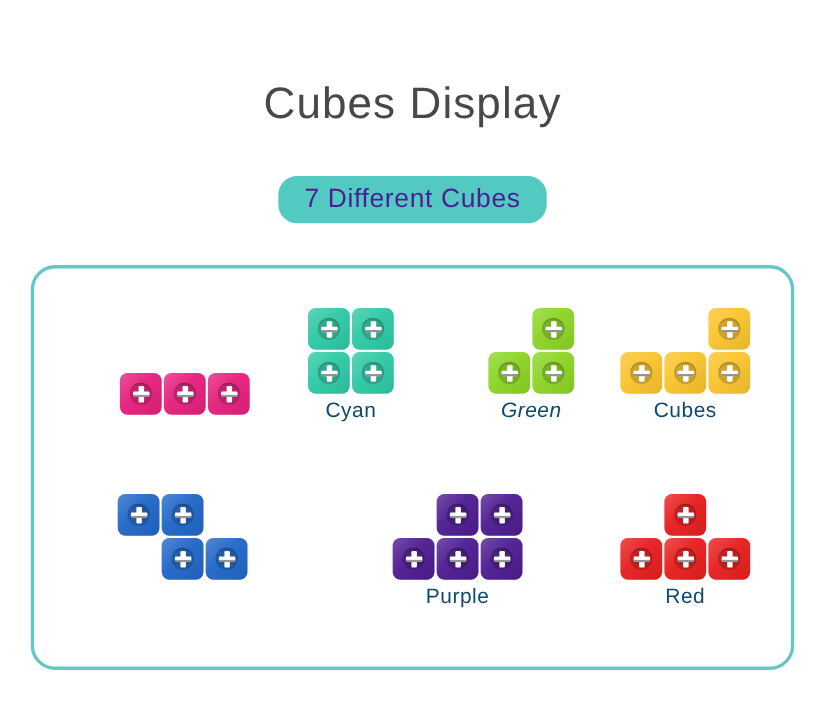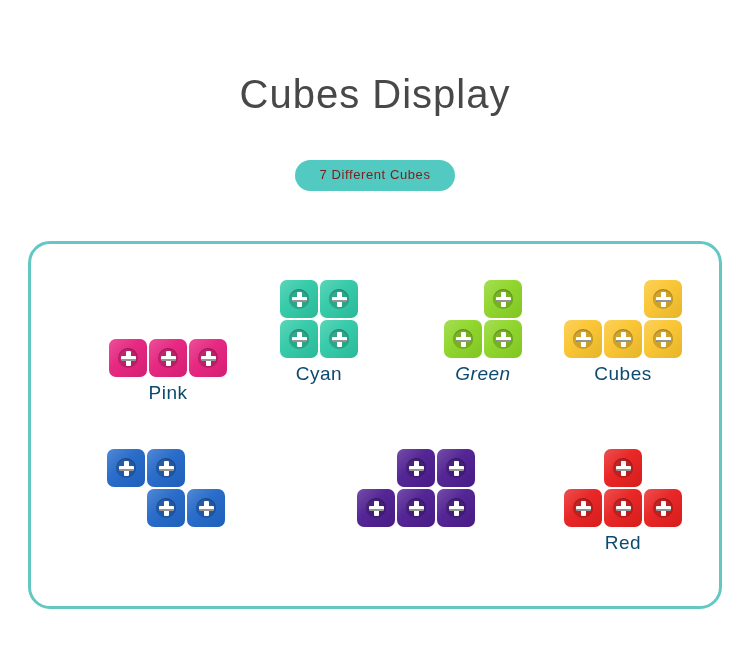--- a/index.html
+++ b/index.html
@@ -26,22 +26,22 @@
     line-height: 1.1;
   }
 
   .badge-row {
     display: flex;
     justify-content: center;
     margin-top: 44px;
   }
   .badge {
     background: #52c9c1;
-    color: #7f1d1d;
-    font-size: 13px;
+    color: #4c1d95;
+    font-size: 24px;
     letter-spacing: 0.6px;
     padding: 8px 24px 9px 24px;
     border-radius: 17px;
     display: inline-block;
     line-height: 1.1;
   }
 
   .panel {
     position: absolute;
     left: 28px;
@@ -167,21 +167,20 @@
           </div>
           <div class="cube" style="top: 0px; left: 80px; background: rgb(230, 32, 125);">
             <div class="face">
               <div class="shade"></div>
             </div>
             <div class="socket"></div>
             <div class="plus"></div>
             <div class="slot"></div>
           </div>
         </div>
-        <div class="label">Pink</div>
       </div>
       <div class="group" style="left: 249px; top: 36px;">
         <div class="shape" style="width: 78px; height: 78px;">
           <div class="cube" style="top: 0px; left: 0px; background: rgb(47, 201, 166);">
             <div class="face">
               <div class="shade"></div>
             </div>
             <div class="socket"></div>
             <div class="plus"></div>
             <div class="slot"></div>
@@ -351,20 +350,21 @@
           </div>
           <div class="cube" style="top: 40px; left: 80px; background: rgb(78, 29, 145);">
             <div class="face">
               <div class="shade"></div>
             </div>
             <div class="socket"></div>
             <div class="plus"></div>
             <div class="slot"></div>
           </div>
         </div>
+        <div class="label">Purple</div>
       </div>
       <div class="group" style="left: 533px; top: 205px;">
         <div class="shape" style="width: 118px; height: 78px;">
           <div class="cube" style="top: 0px; left: 40px; background: rgb(232, 31, 31);">
             <div class="face">
               <div class="shade"></div>
             </div>
             <div class="socket"></div>
             <div class="plus"></div>
             <div class="slot"></div>

